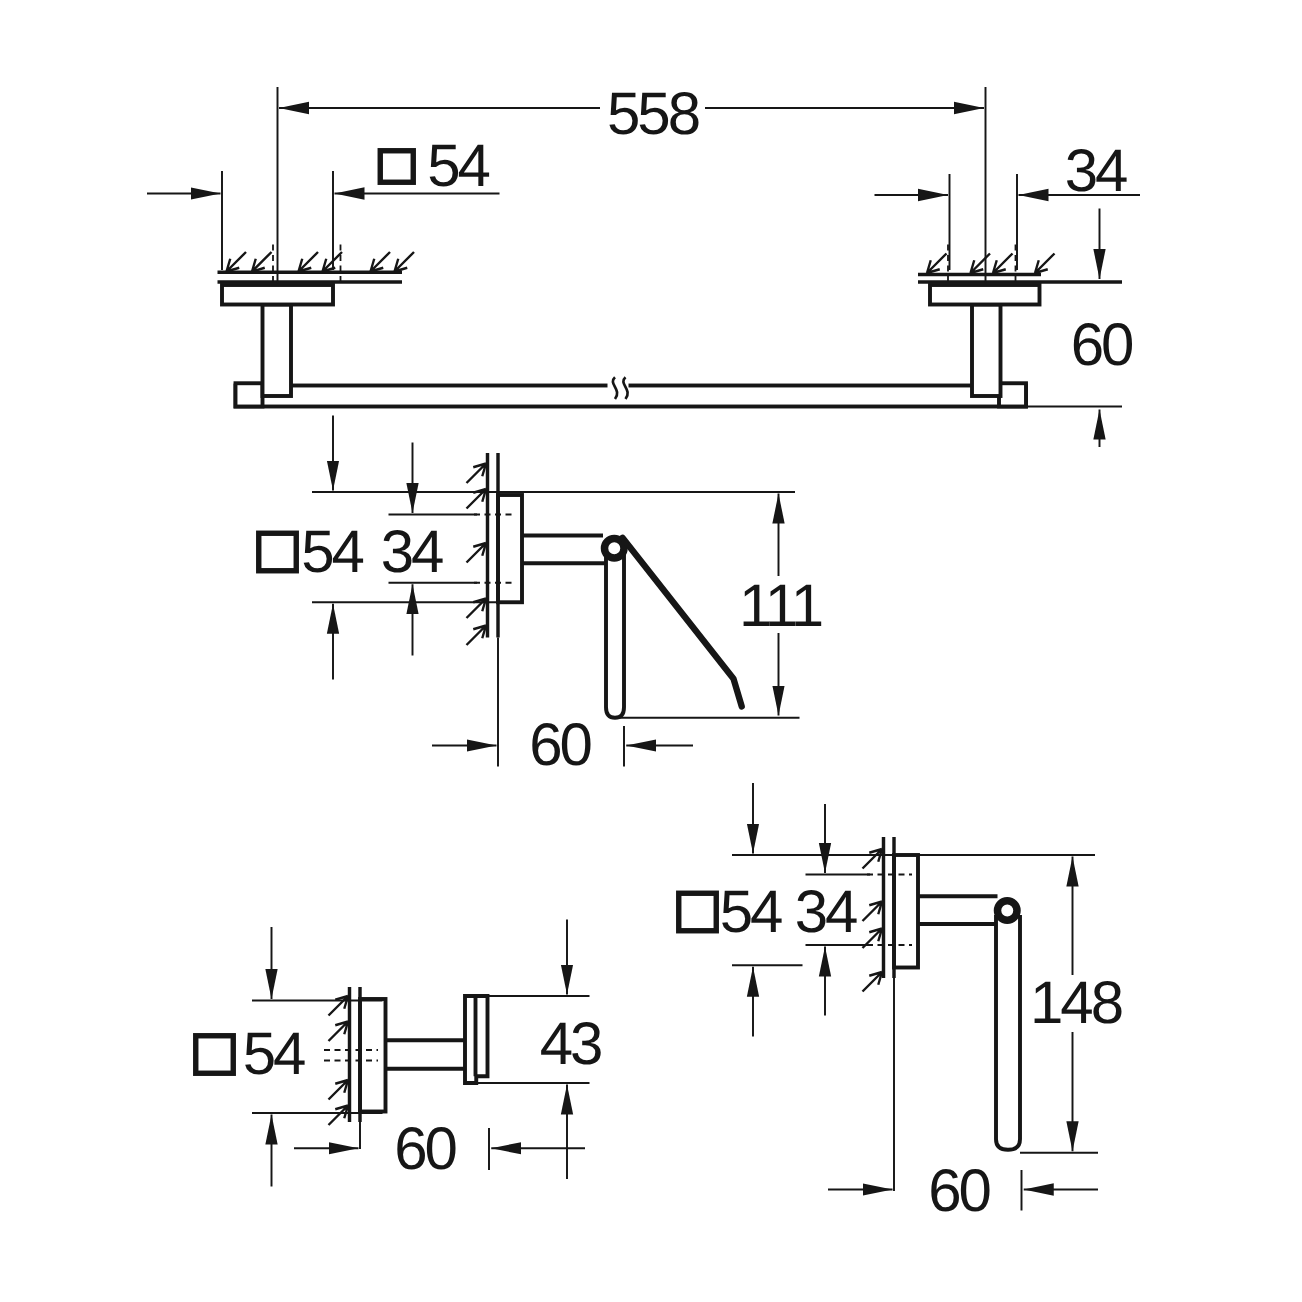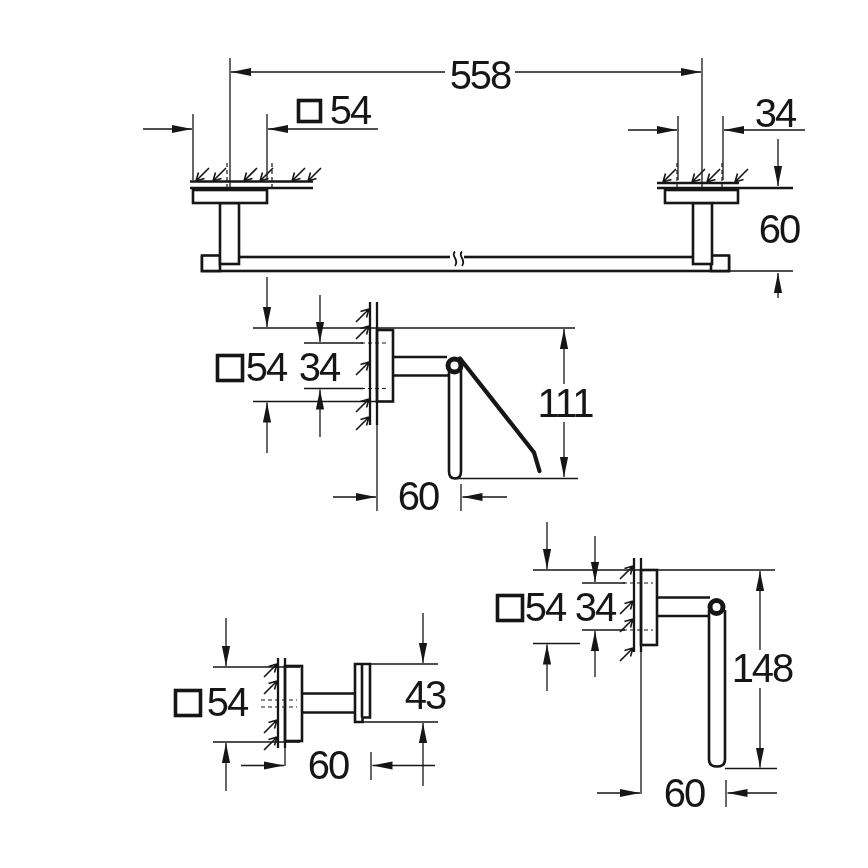--- a/index.html
+++ b/index.html
@@ -1,16 +1,16 @@
 <!DOCTYPE html>
 <html><head>
 <meta charset="utf-8">
 <style>
   html,body{margin:0;padding:0;background:#ffffff;}
-  .canvas{width:787px;height:868px;background:#fff;position:relative;margin-left:45px;}
+  .canvas{width:787px;height:868px;background:#fff;position:relative;}
   svg{display:block;}
   .thin  {stroke:#161616;stroke-width:1.3;fill:none;}
   .wall  {stroke:#161616;stroke-width:2.3;fill:none;}
   .thick {stroke:#161616;stroke-width:2.6;fill:none;}
   .thickf{stroke:#161616;stroke-width:2.6;fill:#fff;}
   .dash  {stroke:#161616;stroke-width:1.2;stroke-dasharray:4 3;fill:none;}
   .hatch {stroke:#161616;stroke-width:1.6;fill:none;}
   .sq    {stroke:#161616;stroke-width:3.6;fill:none;}
   .pivot {stroke:#161616;stroke-width:5;fill:#fff;}
   .flap  {stroke:#161616;stroke-width:4.2;fill:none;stroke-linejoin:round;stroke-linecap:round;}

